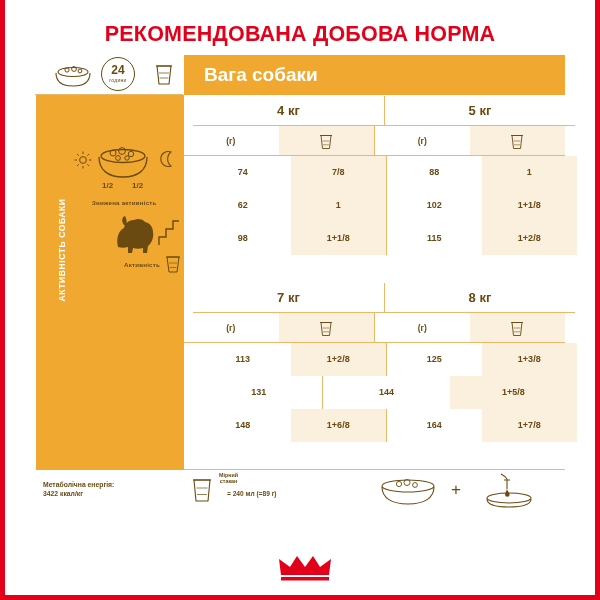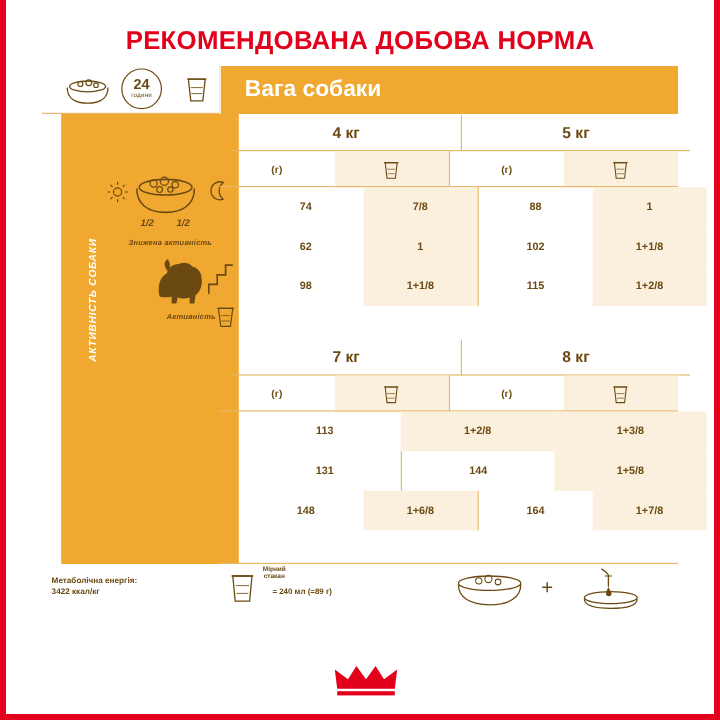--- a/index.html
+++ b/index.html
@@ -54,26 +54,25 @@
     position: absolute;
     left: 0; top: 0;
     width: 148px;
     height: 40px;
     background: #ffffff;
     box-sizing: border-box;
     border-bottom: 1px solid #e8b96b;
   }
   .lc-body {
     position: absolute;
-    left: 16px; top: 40px;
+    left: 1px; top: 40px;
     width: 148px;
     height: 375px;
     background: #f0a830;
     box-sizing: border-box;
-    font-style: italic;
   }
   .lc-foot {
     position: absolute;
     left: 0; top: 415px;
     width: 148px;
     height: 40px;
     background: #ffffff;
     box-sizing: border-box;
   }
   .vert-label {
@@ -211,21 +210,21 @@
     font-weight: bold;
   }
   .sub-cell .cupi {
     position: absolute;
     left: 50%;
     top: 6px;
     transform: translateX(-50%);
   }
   .data-rows {
     position: absolute;
-    left: 12px; top: 60px;
+    left: 0; top: 60px;
     width: 382px;
     height: 127px;
     padding-left: 12px;
   }
   .data-row {
     display: flex;
     height: 33px;
   }
   .data-cell {
     flex: 1 1 25%;
@@ -502,20 +501,21 @@
                 <line x1="4.6" y1="9" x2="11.4" y2="9" stroke="#6b4a12" stroke-width=".55"></line>
                 <line x1="5" y1="12.8" x2="11" y2="12.8" stroke="#6b4a12" stroke-width=".55"></line>
               </svg>
             </span>
           </div>
         </div>
         <div class="data-rows">
           <div class="data-row">
             <div class="data-cell">113</div>
             <div class="data-cell shade">1+2/8</div>
+            <div class="data-cell divider">125</div>
             <div class="data-cell shade">1+3/8</div>
           </div>
           <div class="data-row">
             <div class="data-cell">131</div>
             <div class="data-cell divider">144</div>
             <div class="data-cell shade">1+5/8</div>
           </div>
           <div class="data-row">
             <div class="data-cell">148</div>
             <div class="data-cell shade">1+6/8</div>

